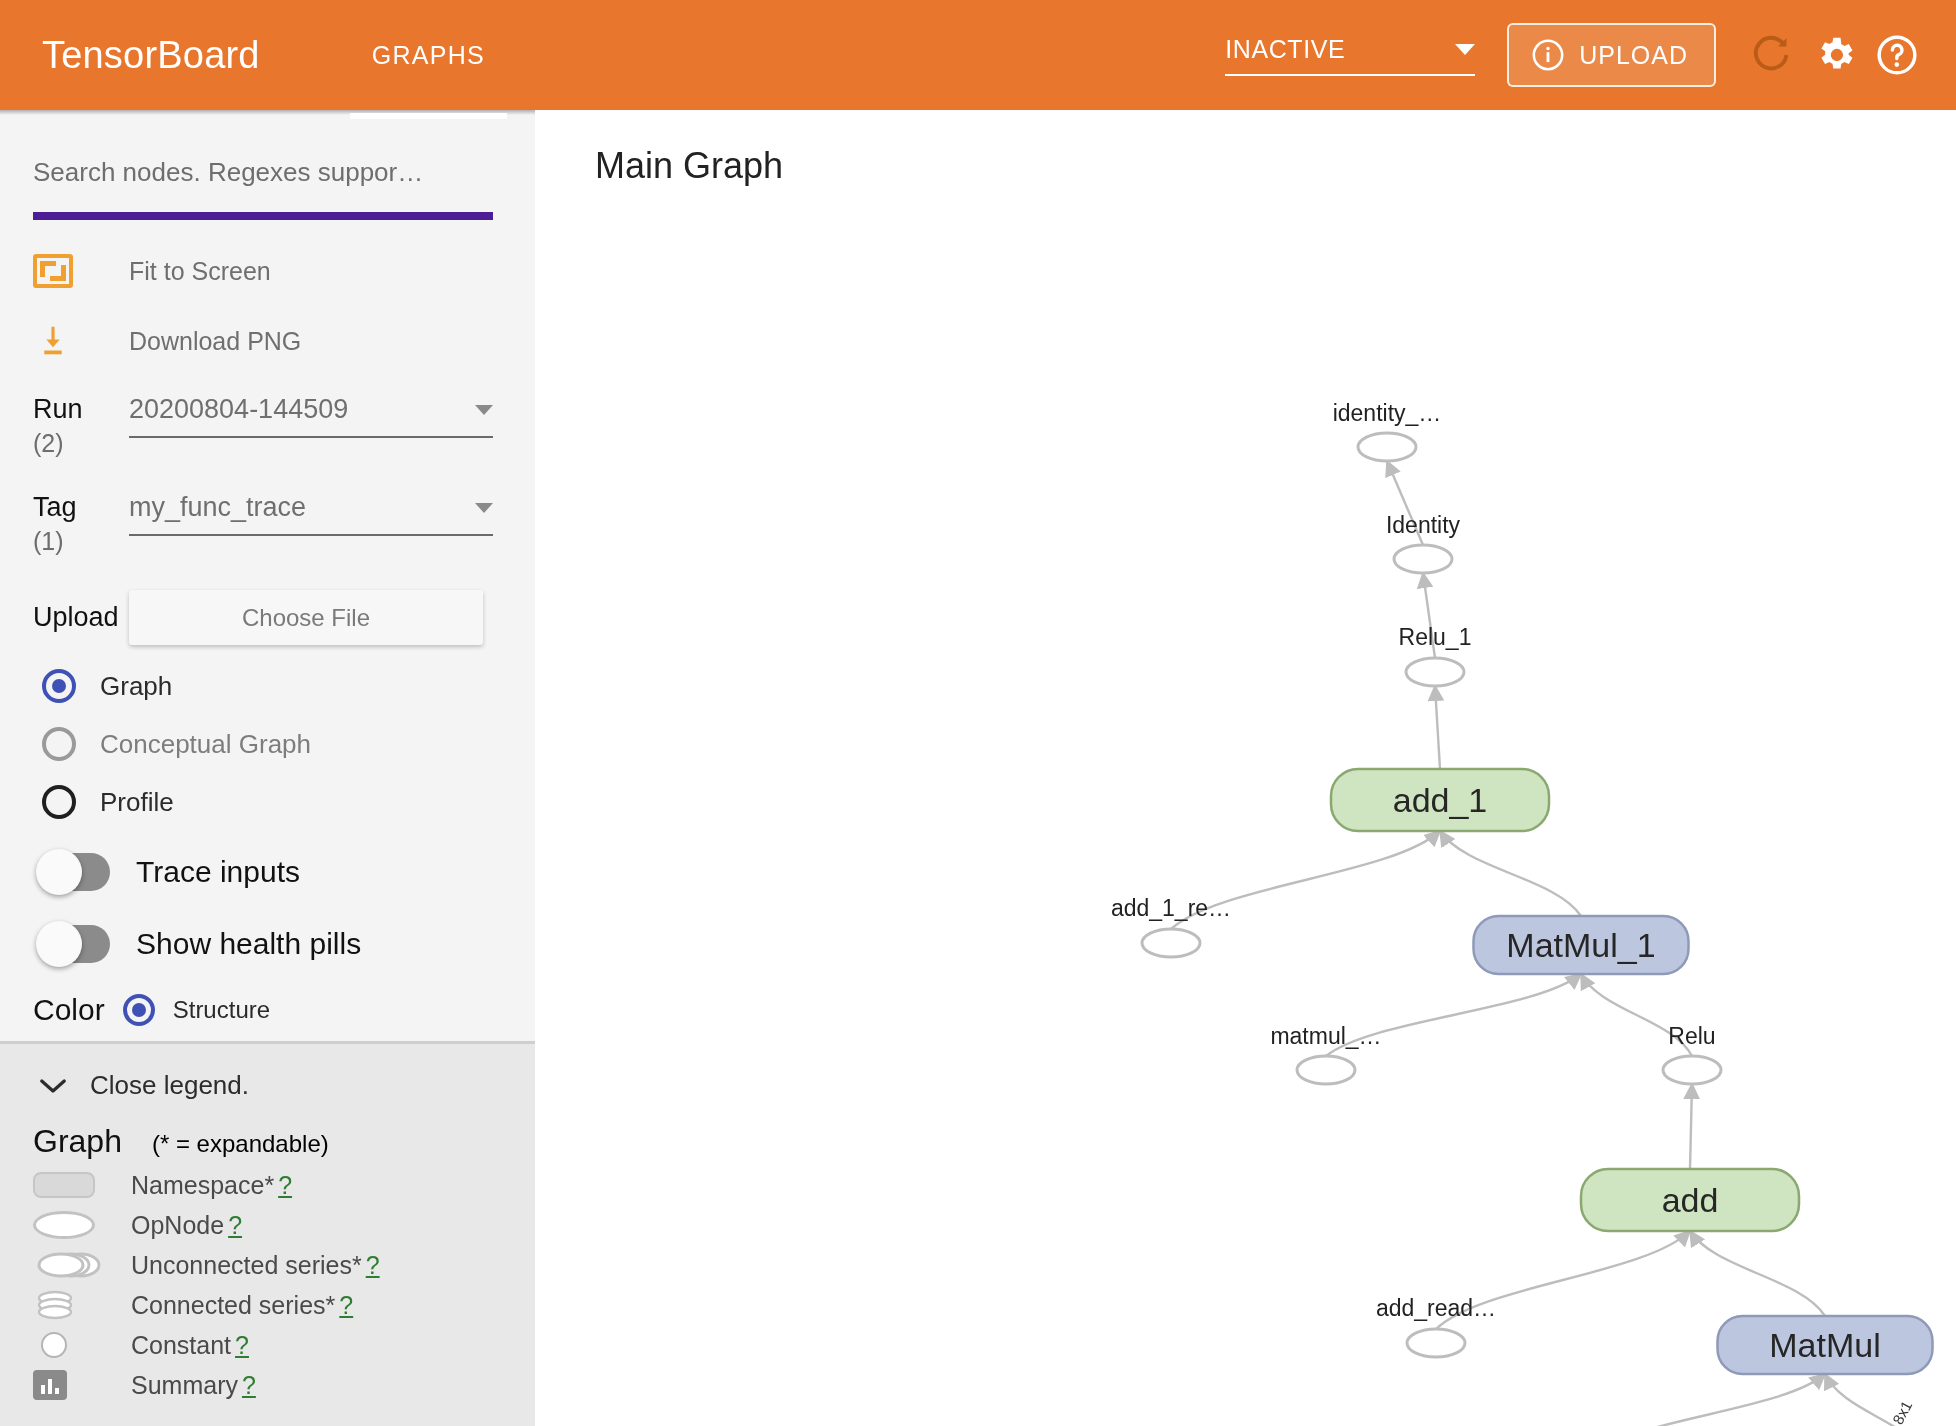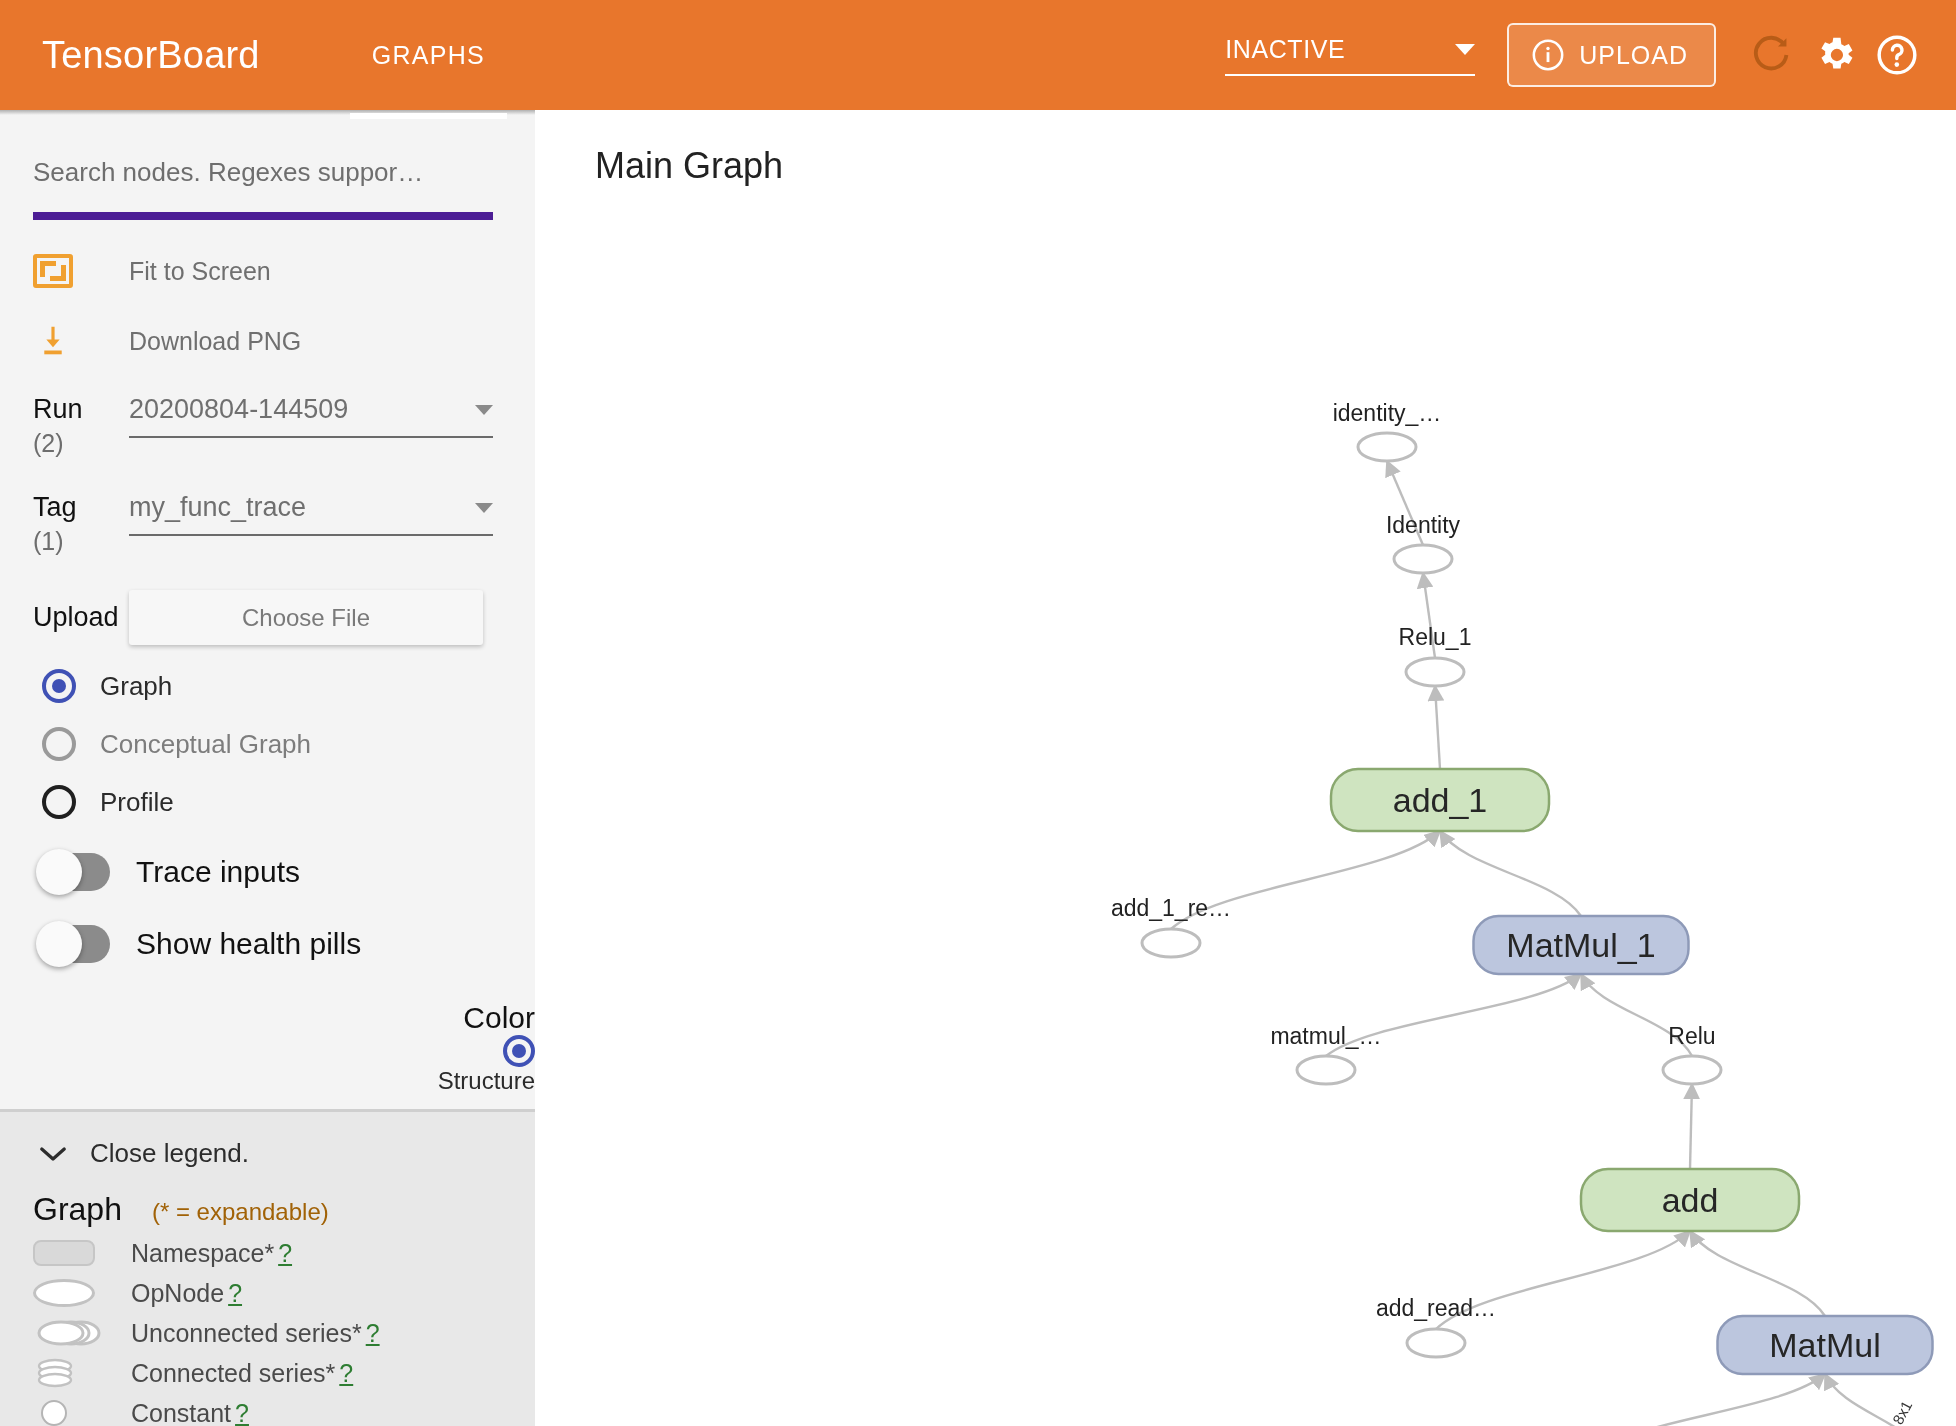--- a/index.html
+++ b/index.html
@@ -101,32 +101,32 @@
   .toggle-row { display: flex; align-items: center; margin: 34px 0 0 38px; }
   .toggle {
     width: 72px; height: 38px; border-radius: 19px; background: #8b8b8b; position: relative; flex: 0 0 72px;
   }
   .toggle .knob {
     position: absolute; left: -2px; top: -4px; width: 46px; height: 46px; border-radius: 50%;
     background: #fafafa; box-shadow: 0 2px 5px rgba(0,0,0,.35);
   }
   .toggle-row .tlabel { font-size: 30px; color: #111; margin-left: 26px; }
 
-  .color-row { display: flex; align-items: flex-end; margin: 38px 0 0 33px; flex-direction: column; }
+  .color-row { display: flex; align-items: center; margin: 30px 0 0 33px; }
   .color-row .clabel { font-size: 30px; color: #111; }
   .color-row .radio { margin-left: 18px; width: 32px; height: 32px; flex:0 0 32px; }
   .color-row .radio.checked::after { left:5px; top:5px; width:14px; height:14px; }
   .color-row .cname { font-size: 24px; color: #2b2b2b; margin-left: 18px; }
 
   .legend { flex: 1; background: #e8e8e8; border-top: 3px solid #cfcfcf; padding: 26px 0 0 0; overflow: hidden; }
   .legend-toggle { display: flex; align-items: center; margin-left: 38px; }
   .legend-toggle .cl-text { font-size: 26px; color: #2c2c2c; margin-left: 22px; text-align: right; }
   .legend-title-row { display: flex; align-items: baseline; margin: 22px 0 0 33px; }
   .legend-title { font-size: 32px; color: #111; }
-  .legend-sub { font-size: 24px; color: #a16207; margin-left: 30px; }
+  .legend-sub { font-size: 24px; color: #000000; margin-left: 30px; }
   .legend-item { display: flex; align-items: center; margin: 10px 0 0 33px; height: 30px; }
   .legend-swatch { width: 90px; flex: 0 0 90px; display: flex; align-items: center; justify-content: flex-start; }
   .legend-label { font-size: 25px; color: #4a4a4a; margin-left: 8px; }
   .legend-label .q { color: #2e7d32; text-decoration: underline; margin-left: 4px; }
 
   .sw-namespace { width: 62px; height: 26px; background: #d9d9d9; border: 2px solid #c6c6c6; border-radius: 8px; }
   .sw-opnode { width: 62px; height: 28px; background: #fff; border: 3px solid #c2c2c2; border-radius: 50%; }
   .sw-constant { width: 26px; height: 26px; background: #fff; border: 2px solid #b5b5b5; border-radius: 50%; margin-left: 8px; }
   .sw-summary { width: 34px; height: 30px; background: #8a8a8a; border-radius: 4px; display:flex; align-items:flex-end; justify-content:center; gap:3px; padding-bottom:6px; }
   .sw-summary i { display:block; width:4px; background:#fff; }

